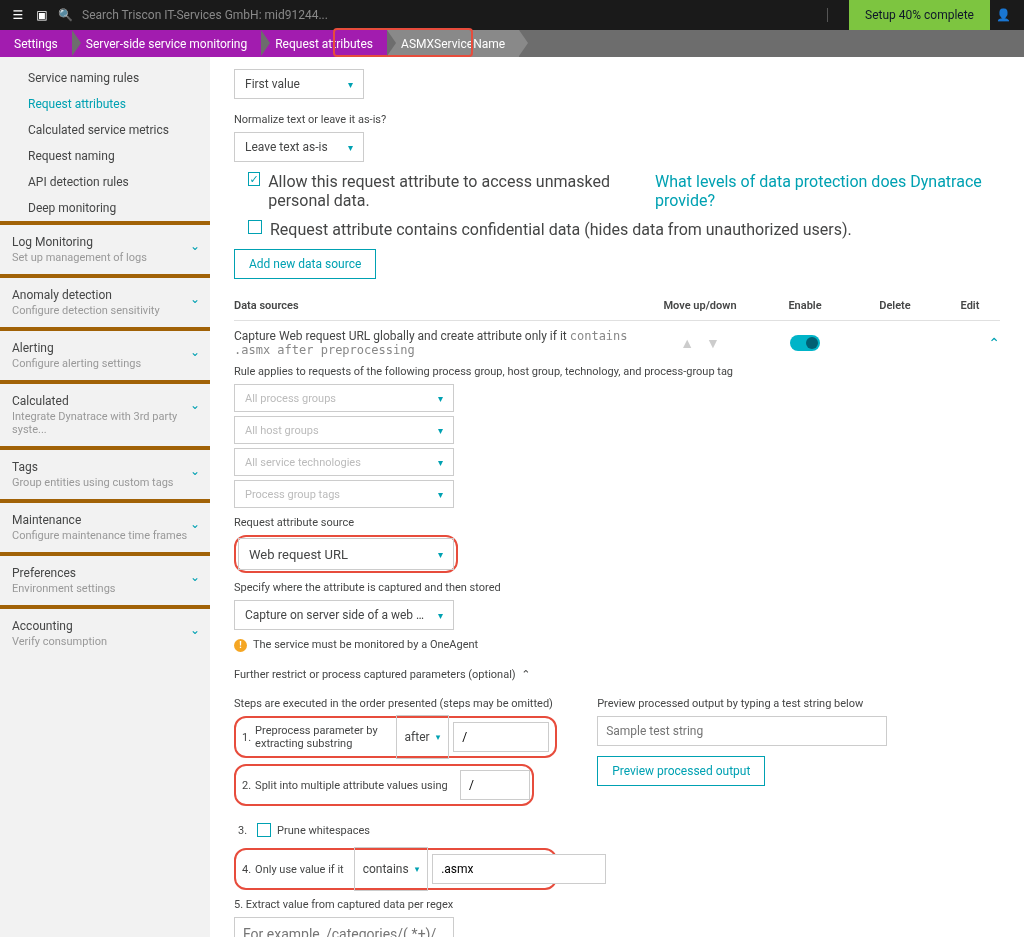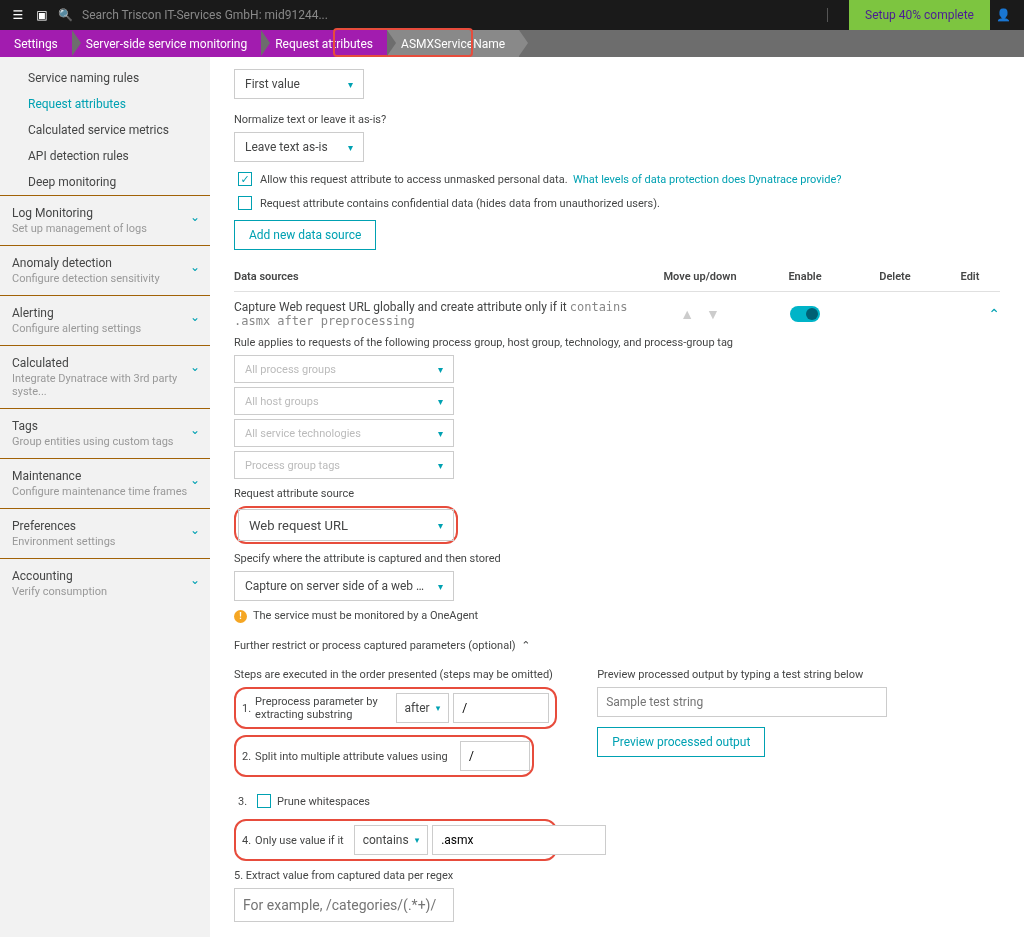--- a/index.html
+++ b/index.html
@@ -1,41 +1,41 @@
 <!DOCTYPE html>
 <html><head>
 <meta charset="utf-8">
 <style>
 *{box-sizing:border-box;margin:0;padding:0;font-family:-apple-system,BlinkMacSystemFont,"Segoe UI",Roboto,Arial,sans-serif}
 body{background:#f2f2f2;color:#454646;font-size:12px;width:1024px}
 .topbar{background:#1a1a1a;height:30px;display:flex;align-items:center;padding:0 6px;color:#ccc}
 .topbar .icon-btn{width:24px;height:24px;display:flex;align-items:center;justify-content:center;color:#fff;cursor:pointer}
 .topbar .search{flex:1;display:flex;align-items:center;color:#888;font-size:12px;margin-left:4px}
 .topbar .dd{width:14px;height:14px;border-left:1px solid #555;margin-left:auto;margin-right:8px}
-.setup{background:#7dc540;color:#4c1d95;padding:0 16px;height:30px;display:flex;align-items:center;font-size:12px}
+.setup{background:#7dc540;color:#0f172a;padding:0 16px;height:30px;display:flex;align-items:center;font-size:12px}
 .user{background:#1a1a1a;width:28px;height:30px;display:flex;align-items:center;justify-content:center;color:#fff}
 .crumbs{background:#6d6d6d;height:27px;display:flex;align-items:center;color:#fff;font-size:12px}
 .crumb{padding:0 14px;height:27px;display:flex;align-items:center;position:relative;background:#a21caf;cursor:pointer}
 .crumb::after{content:"";position:absolute;right:-9px;top:0;width:0;height:0;border-top:13.5px solid transparent;border-bottom:13.5px solid transparent;border-left:9px solid #6d6d6d;z-index:1}
 .crumb.active{background:#898989}
 .crumb.active::after{border-left-color:#898989}
 .layout{display:flex}
 .sidebar{width:210px;background:#f2f2f2;padding:8px 0}
 .snav a{display:block;padding:6px 0 6px 28px;color:#454646;font-size:12px;text-decoration:none;cursor:pointer}
 .snav a.sel{color:#00a1b2}
-.sgroup{padding:10px 12px;border-top:1px solid #a16207;position:relative;cursor:pointer}
+.sgroup{padding:10px 12px;border-top:4px solid #a16207;position:relative;cursor:pointer}
 .sgroup .t{font-size:12px;color:#454646}
 .sgroup .d{font-size:11px;color:#999;margin-top:2px}
 .sgroup .chev{position:absolute;right:10px;top:14px;color:#00a1b2;font-size:12px}
 .main{flex:1;background:#fff;padding:12px 24px 40px}
 .sel-box{display:inline-flex;align-items:center;border:1px solid #ccc;height:30px;padding:0 10px;font-size:12px;color:#454646;background:#fff;cursor:pointer;min-width:130px;justify-content:space-between}
 .sel-box .car{color:#00a1b2;margin-left:10px;font-size:10px}
 .lbl{font-size:11px;color:#454646;margin:14px 0 6px}
 .link{color:#00a1b2;text-decoration:none;cursor:pointer}
-.cbrow{display:flex;align-items:flex-end;margin:10px 4px;font-size:11px;color:#454646}
+.cbrow{display:flex;align-items:flex-start;margin:10px 14px;font-size:16px;color:#454646}
 .cb{width:14px;height:14px;border:1px solid #00a1b2;margin-right:8px;display:flex;align-items:center;justify-content:center;cursor:pointer}
 .cb.on::after{content:"✓";color:#00a1b2;font-size:11px}
 .btn-out{display:inline-flex;align-items:center;height:30px;padding:0 14px;border:1px solid #00a1b2;color:#00a1b2;background:#fff;font-size:12px;cursor:pointer}
 .dsrow{display:flex;align-items:center;font-size:11px;font-weight:600;padding:8px 0;border-bottom:1px solid #e0e0e0;margin-top:12px}
 .dsrow .c1{flex:1}
 .dsrow .c{width:90px;text-align:center}
 .rule{padding:8px 0;font-size:12px}
 .rule-h{display:flex;align-items:center}
 .rule-h .txt{flex:1;font-size:12px}
 .mono{font-family:Menlo,Consolas,monospace;color:#888}
@@ -48,21 +48,21 @@
 .pg-sel .car{color:#00a1b2;font-size:10px}
 .redbox{border:2px solid #e74c3c;border-radius:12px;padding:1px 2px;display:inline-block}
 .big-sel{display:flex;align-items:center;border:1px solid #ccc;height:32px;padding:0 10px;font-size:13px;color:#454646;width:216px;justify-content:space-between;cursor:pointer}
 .big-sel .car{color:#00a1b2;font-size:10px}
 .infoI{display:inline-block;width:13px;height:13px;border-radius:50%;background:#f5a623;color:#fff;font-size:9px;font-weight:bold;text-align:center;line-height:13px;margin-right:6px}
 .cols{display:flex;gap:40px;margin-top:8px}
 .steps{width:370px}
 .steprow{display:flex;align-items:center;height:36px;font-size:11px;padding:0 4px}
 .steprow .num{margin-right:4px}
 .steprow .lab{flex:1}
-.mini-sel{display:flex;align-items:center;border:1px solid #ccc;height:30px;padding:7px 8px;font-size:12px;cursor:pointer;margin-left:4px}
+.mini-sel{display:flex;align-items:center;border:1px solid #ccc;height:44px;padding:7px 8px;font-size:12px;cursor:pointer;margin-left:4px}
 .mini-sel .car{color:#00a1b2;font-size:9px;margin-left:6px}
 .mini-in{border:1px solid #ccc;height:30px;padding:0 8px;font-size:12px;margin-left:4px;width:96px}
 .prev input{border:1px solid #ccc;height:30px;width:290px;padding:0 8px;font-size:12px;color:#454646;margin-bottom:10px}
 .regex-in{border:1px solid #ccc;height:30px;width:220px;padding:16px 8px;font-size:14px;color:#bbb;margin-top:0}
 .highlight-crumb{position:absolute;border:2px solid #e74c3c;border-radius:4px;pointer-events:none}
 </style>
 </head>
 <body>
 
 <div class="topbar">
@@ -82,20 +82,21 @@
   <div class="crumb active" id="activecrumb">ASMXServiceName</div>
   <div class="highlight-crumb" style="left:333px;top:-2px;width:140px;height:29px"></div>
 </div>
 
 <div class="layout">
   <div class="sidebar">
     <div class="snav">
       <a>Service naming rules</a>
       <a class="sel">Request attributes</a>
       <a>Calculated service metrics</a>
+      <a>Request naming</a>
       <a>API detection rules</a>
       <a>Deep monitoring</a>
     </div>
     <div id="sgroups">
         <div class="sgroup">
           <div class="t">Log Monitoring</div>
           <div class="d">Set up management of logs</div>
           <div class="chev">⌄</div>
         </div>
         <div class="sgroup">

